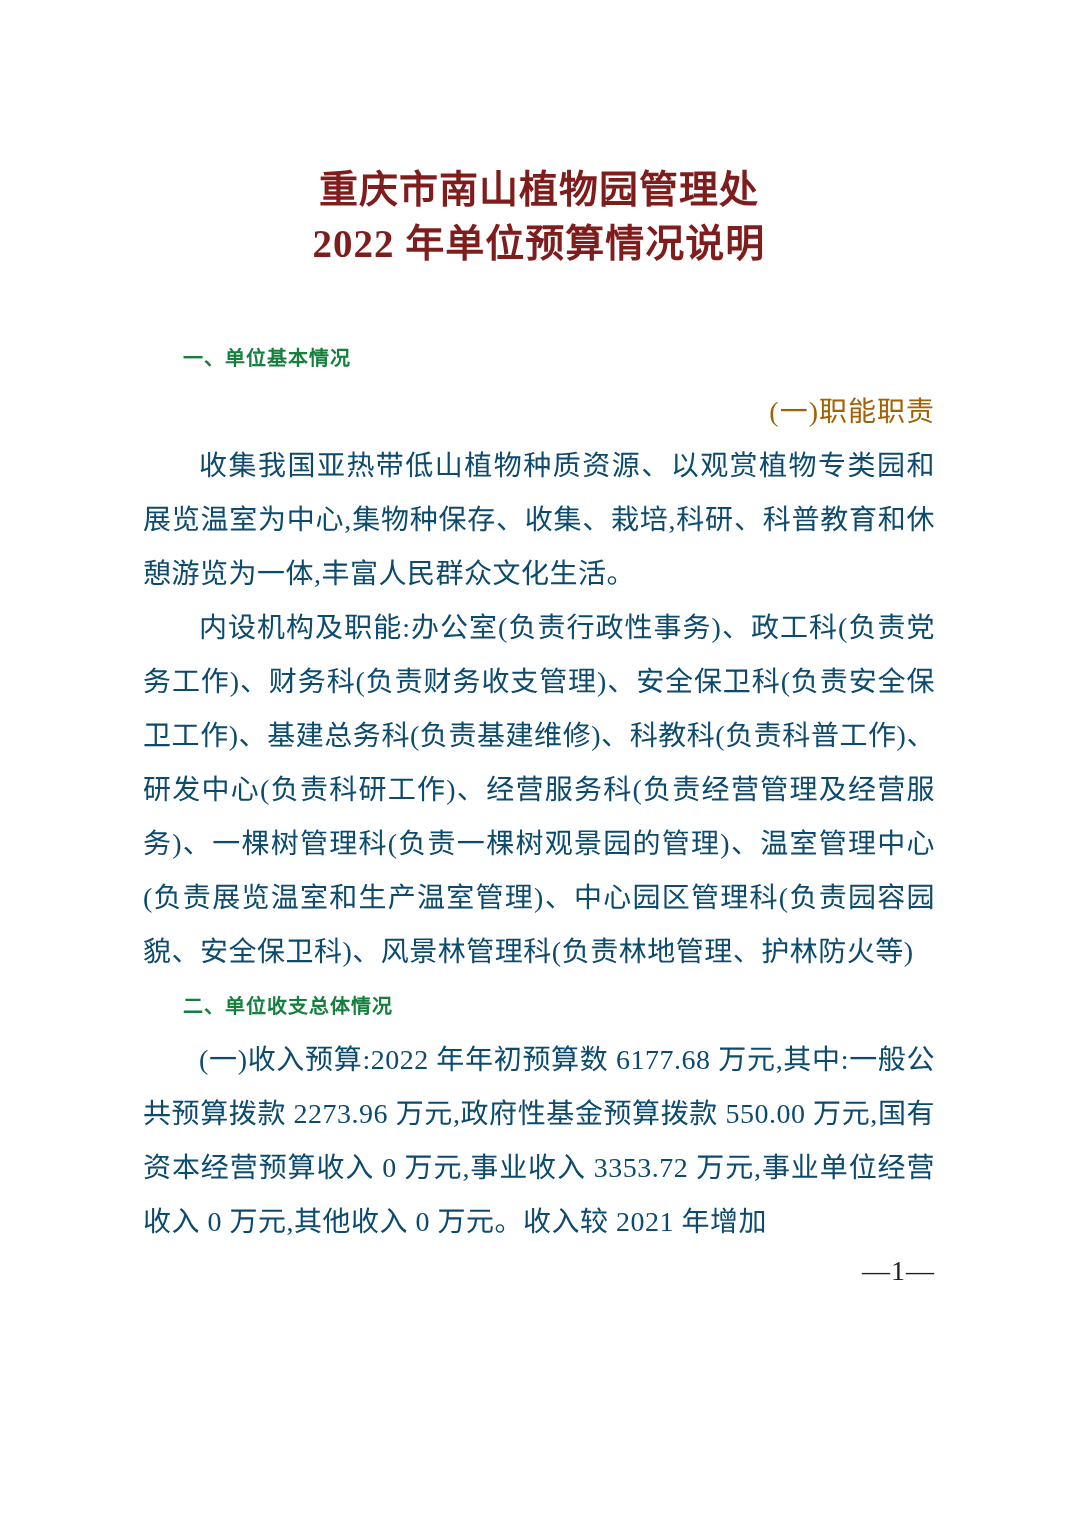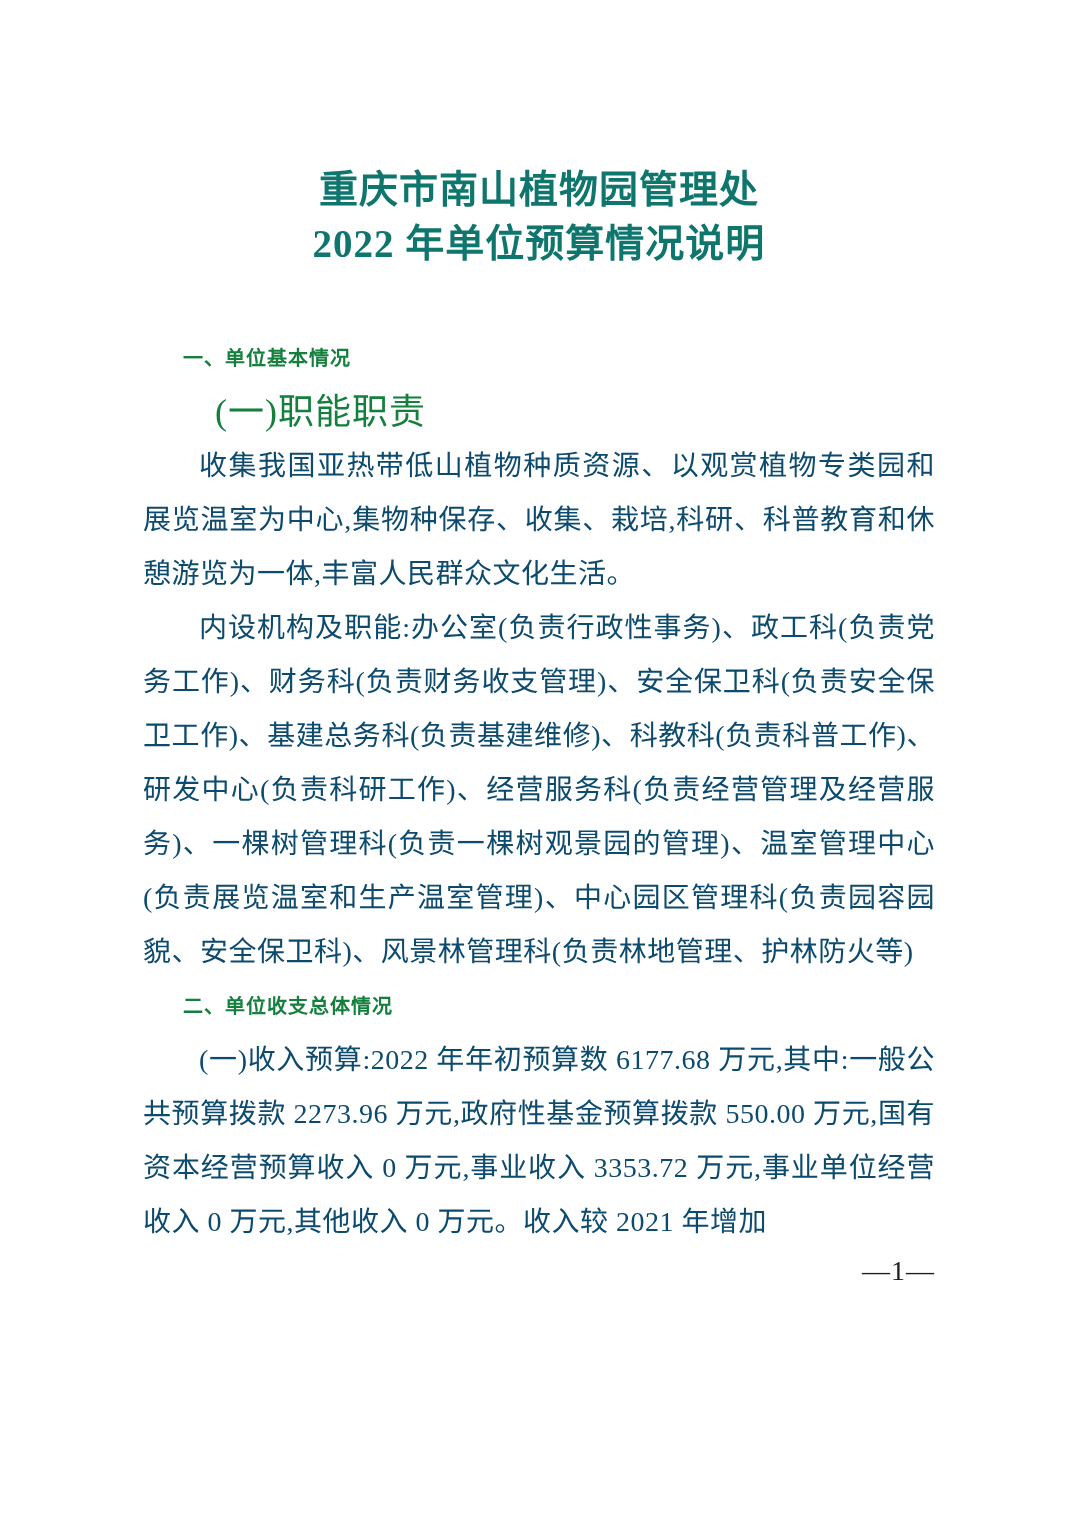--- a/index.html
+++ b/index.html
@@ -22,45 +22,46 @@
     box-sizing: border-box;
     padding: 163px 139px 0 143px;
   }
   .doc-title {
     margin: 0 0 60px 0;
     text-align: center;
     font-family: "Liberation Serif", "DejaVu Serif", serif;
     font-weight: 700;
     font-size: 39px;
     line-height: 54px;
-    color: #0f766e;
+    color: #7f1d1d;
     letter-spacing: 1px;
   }
   .title-line {
     display: block;
     white-space: nowrap;
   }
   .heading {
     margin: 0;
     font-family: "Liberation Sans", "DejaVu Sans", sans-serif;
     font-weight: 700;
     font-size: 20px;
     line-height: 54px;
     text-indent: 2em;
     color: #15803d;
     letter-spacing: 1px;
   }
   .subheading {
     margin: 0;
-    font-size: 36px;
+    font-size: 28px;
     line-height: 54px;
     text-indent: 2em;
     font-weight: 400;
-    color: #15803d;
+    color: #a16207;
     letter-spacing: 1px;
+    text-align: right;
   }
   .para {
     margin: 0;
     font-size: 28px;
     line-height: 54px;
     text-indent: 2em;
     text-align: justify;
     font-weight: 400;
     color: #0c4a6e;
     letter-spacing: 0.5px;

